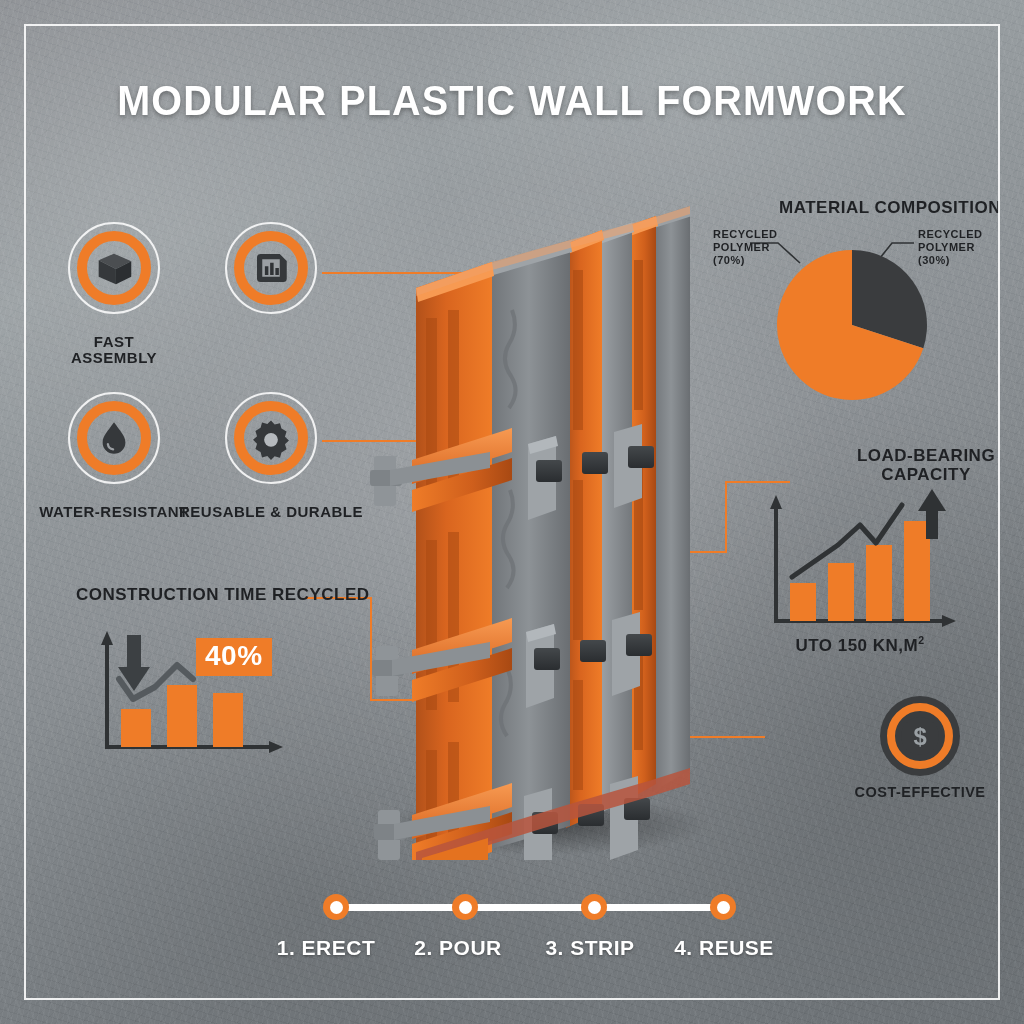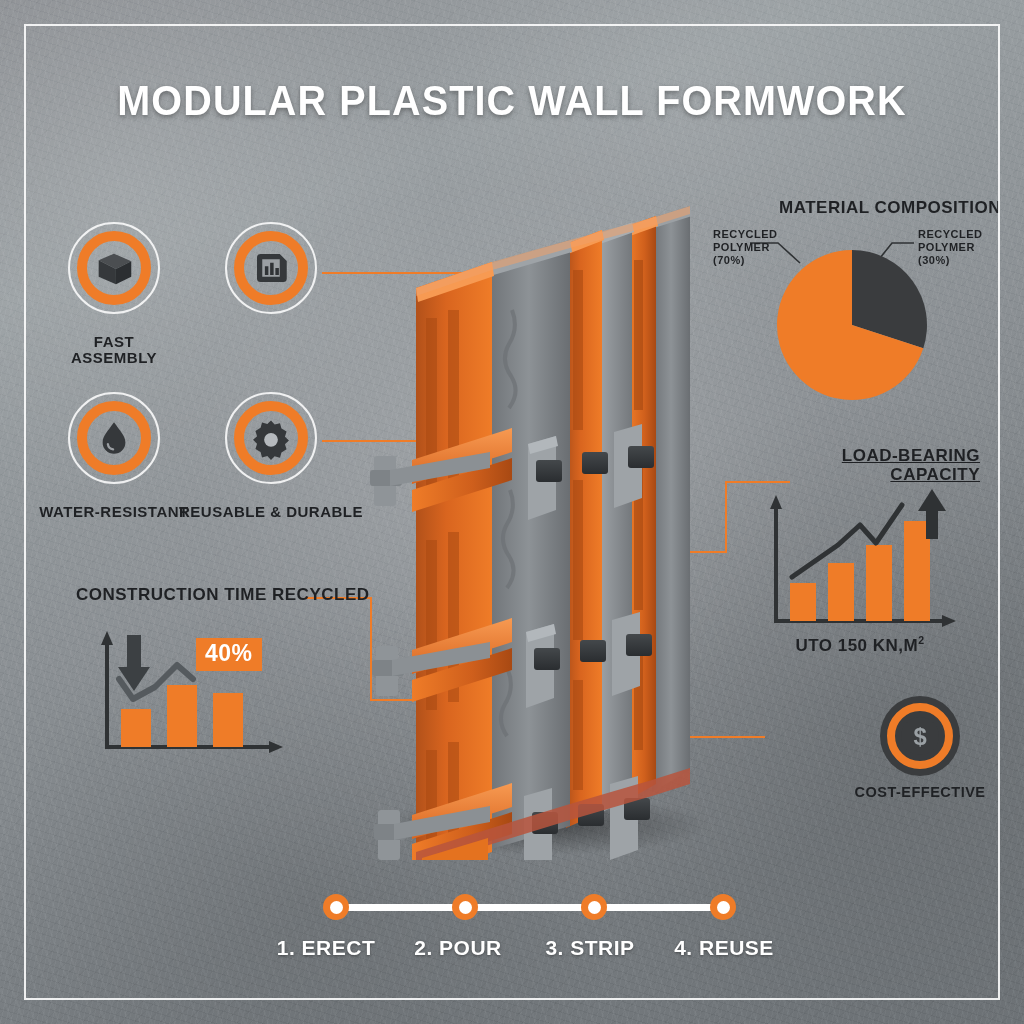--- a/index.html
+++ b/index.html
@@ -146,21 +146,21 @@
     position: absolute; z-index: 20;
     color: #1f2124; font-size: 17px; line-height: 1.12;
   }
   .cap-txt {
     position: absolute; z-index: 20;
     color: #1f2124; font-size: 17px;
   }
   .pct-badge {
     position: absolute; z-index: 21;
     background: #ef7c28; color: #fff;
-    font-size: 23px; padding: 2px 9px 4px 9px; text-align: center;
+    font-size: 28px; padding: 2px 9px 4px 9px; text-align: center;
   }
 
   
   .ph-title {
     position: absolute; z-index: 20;
     width: 1024px; text-align: center;
     color: #ffffff; font-size: 21px;
     text-shadow: 0 1px 3px rgba(0,0,0,0.4);
   }
   .ph-bar {
@@ -408,21 +408,21 @@
 
       <g transform="translate(152,110)">
 
         <path d="M0 0 L0 -75 A75 75 0 0 1 71.3 23.2 Z" fill="#3a3c3e"></path>
 
         <path d="M0 0 L71.3 23.2 A75 75 0 1 1 0 -75 Z" fill="#ef7c28"></path>
       </g>
     </svg>
   </div>
 
-  <div class="sec-title cond" style="left:800px; top:446px; width:180px; text-align:right;text-decoration:underline;">
+  <div class="sec-title cond" style="left:836px; top:446px; width:180px; text-align:center;">
     <div>LOAD-BEARING</div>
     <div>CAPACITY</div>
   </div>
 
   <div class="conn conn-h" style="left:672px; top:551px; width:55px;"></div>
   <div class="conn conn-v" style="left:725px; top:481px; height:72px;"></div>
   <div class="conn conn-h" style="left:725px; top:481px; width:65px;"></div>
 
   <div style="position:absolute; left:750px; top:485px; z-index:19;">
     <svg width="220" height="160" viewBox="0 0 220 160">

